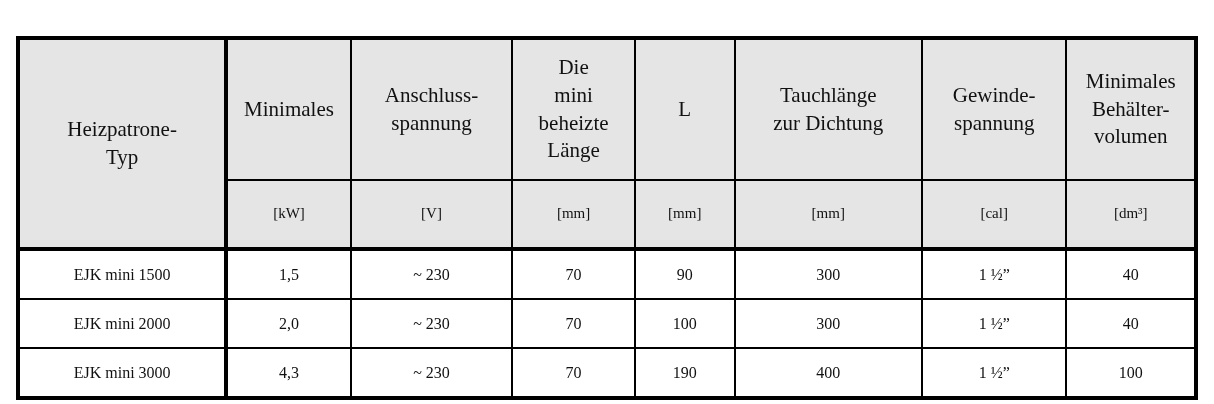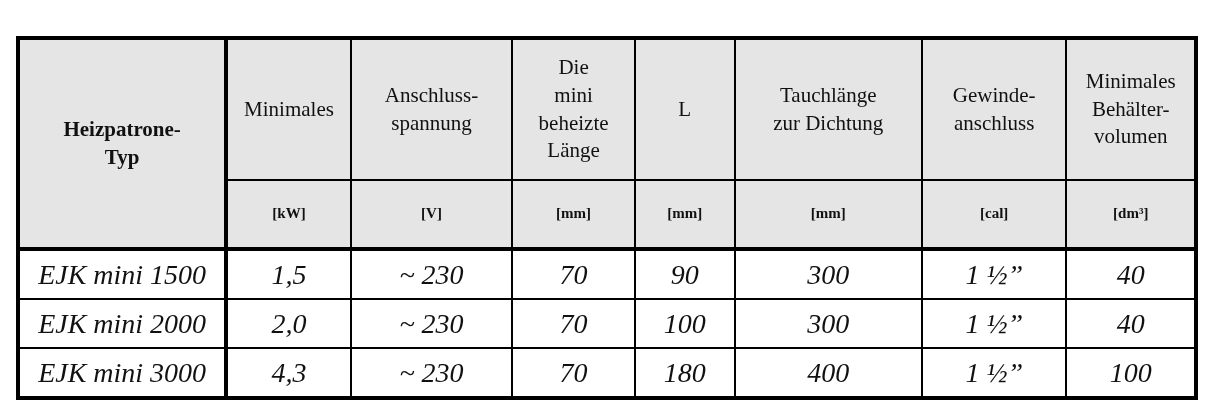--- a/index.html
+++ b/index.html
@@ -34,26 +34,25 @@
   thead th{
     background:var(--header-bg);
     white-space:pre-line;
     font-size:21px;
     line-height:1.32;
   }
   tr.hrow1{height:142px;}
   tr.hrow2 th{height:66px;font-size:15px;}
   tbody td{
     background:var(--cell-bg);
-    font-size:28px;
+    font-size:16px;
     height:47px;
-    font-style:italic;
   }
   .thick-right{border-right:4px solid var(--border);}
-  tr.hrow2 th, th.typ-cell{border-bottom:4px solid var(--border);font-weight:bold;}
+  tr.hrow2 th, th.typ-cell{border-bottom:4px solid var(--border);}
   tbody td.typ-cell{text-align:center;}
 </style>
 </head>
 <body>
 
 <div class="page">
   <table class="spec-table">
     <colgroup>
       <col style="width:17.68%">
       <col style="width:10.57%">
@@ -72,21 +71,21 @@
         <th>Anschluss-
 spannung</th>
         <th>Die
 mini
 beheizte
 Länge</th>
         <th>L</th>
         <th>Tauchlänge
 zur Dichtung</th>
         <th>Gewinde-
-anschluss</th>
+spannung</th>
         <th>Minimales
 Behälter-
 volumen</th>
       </tr>
       <tr class="hrow2">
         <th>[kW]</th>
         <th>[V]</th>
         <th>[mm]</th>
         <th>[mm]</th>
         <th>[mm]</th>
@@ -113,20 +112,20 @@
         <td>100</td>
         <td>300</td>
         <td>1 ½”</td>
         <td>40</td>
       </tr>
       <tr>
         <td class="thick-right typ-cell">EJK mini 3000</td>
         <td>4,3</td>
         <td>~ 230</td>
         <td>70</td>
-        <td>180</td>
+        <td>190</td>
         <td>400</td>
         <td>1 ½”</td>
         <td>100</td>
       </tr>
     </tbody>
   </table>
 </div>
 
 </body></html>

